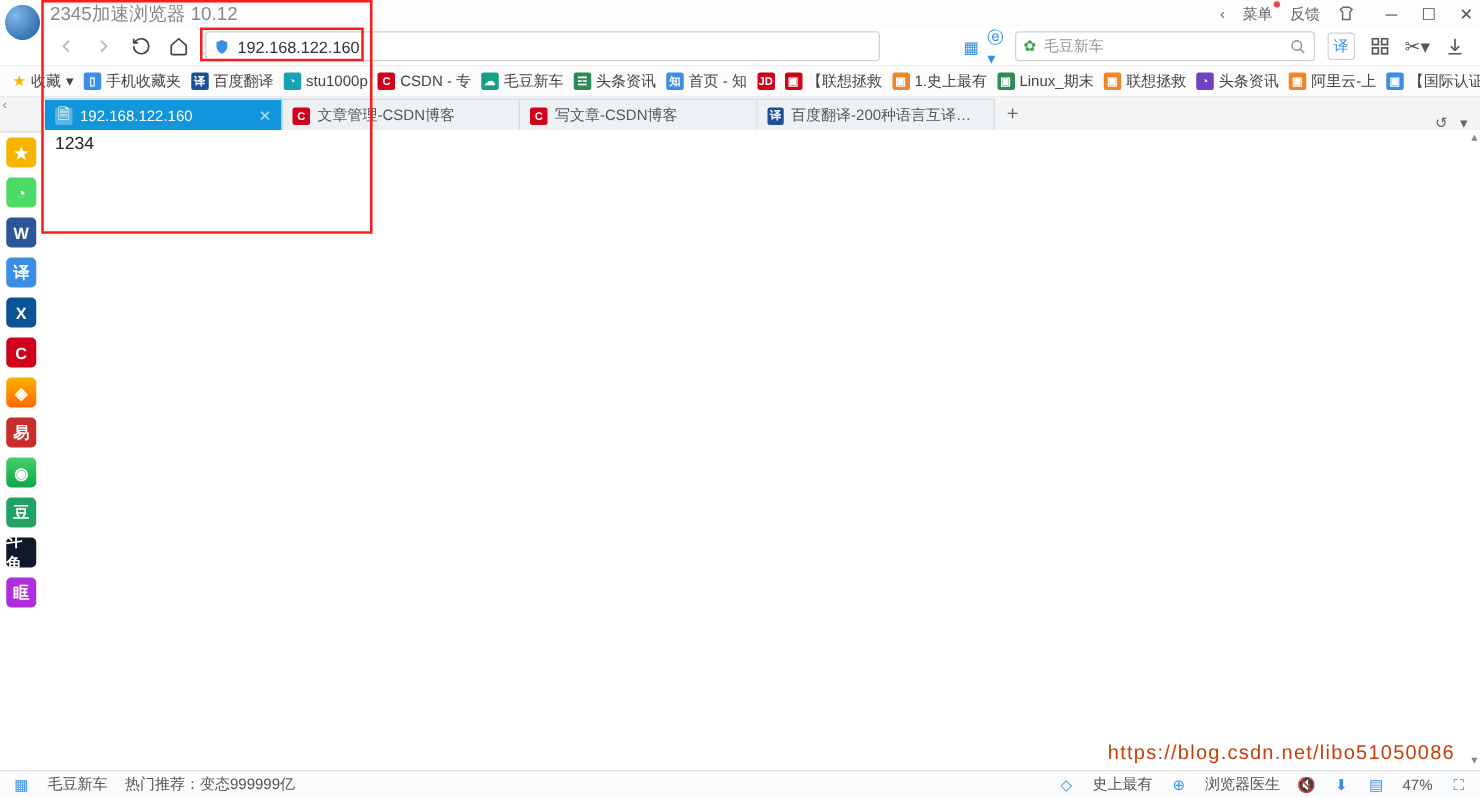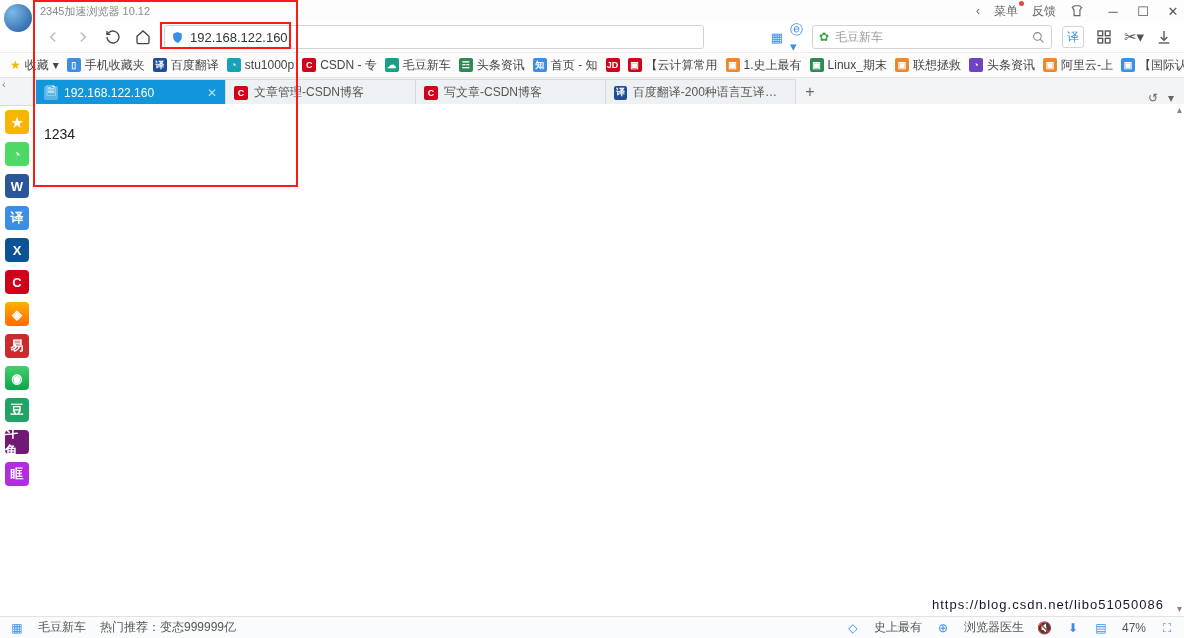--- a/index.html
+++ b/index.html
@@ -1,20 +1,20 @@
 <!DOCTYPE html>
 <html><head>
 <meta charset="utf-8">
 <style>
 * { margin:0; padding:0; box-sizing:border-box; font-family:"Microsoft YaHei",Arial,sans-serif; }
 body { width:1184px; height:638px; background:#fff; overflow:hidden; position:relative; font-size:12px; color:#333; }
 
 
 .titlebar { height:22px; display:flex; align-items:center; padding:0 4px; background:#fdfdfd; }
-.titlebar .app-title { color:#888; font-size:11px; padding-left:36px; }
+.titlebar .app-title { color:#888; font-size:15px; padding-left:36px; }
 .titlebar .spacer { flex:1; }
 .titlebar .tb-right { display:flex; gap:14px; align-items:center; color:#666; }
 .titlebar .menu-lbl { font-size:12px; position:relative; }
 .titlebar .red-dot::after { content:""; position:absolute; top:-2px; right:-6px; width:5px; height:5px; background:#e64545; border-radius:50%; }
 .titlebar .ic { width:14px; height:14px; display:inline-flex; align-items:center; justify-content:center; color:#555; }
 .window-btns { display:flex; gap:16px; margin-left:8px; }
 .window-btns span { width:14px; height:14px; display:flex; align-items:center; justify-content:center; color:#555; font-size:13px;}
 
 
 .navrow { height:30px; display:flex; align-items:center; padding:0 6px; gap:4px; }
@@ -49,33 +49,33 @@
 .tab .close { margin-left:auto; font-size:12px; opacity:.7; }
 .tab .tlabel { white-space:nowrap; overflow:hidden; text-overflow:ellipsis;}
 .newtab { width:28px; height:26px; display:flex; align-items:center; justify-content:center; color:#666; font-size:16px;}
 .tabsrow .rbtns { margin-left:auto; display:flex; gap:10px; padding-right:10px; color:#666;}
 
 
 .rail { width:34px; position:absolute; left:0; top:104px; bottom:22px; display:flex; flex-direction:column; gap:8px; align-items:center; padding-top:6px; background:transparent; z-index:3;}
 .rail .r-ic { width:24px; height:24px; border-radius:4px; display:flex; align-items:center; justify-content:center; font-size:13px; color:#fff; font-weight:bold;}
 .r1{background:#f7b500;} .r2{background:#4cd964;color:#fff;} .r3{background:#2b579a;} .r4{background:#3a8ee6;}
 .r5{background:#0b5394;} .r6{background:#d0021b;} .r7{background:linear-gradient(#ffb100,#ff6a00);} .r8{background:#c92c2c;}
-.r9{background:linear-gradient(#46d06a,#0aa64a);} .r10{background:#21a366;} .r11{background:#701a75;} .r12{background:#b02ddc;}
-
-
-.content { position:absolute; left:34px; right:0; top:104px; bottom:22px; background:#fff; padding:22px 10px; font-size:14px; color:#222; font-family:"Times New Roman",serif;}
+.r9{background:linear-gradient(#46d06a,#0aa64a);} .r10{background:#21a366;} .r11{background:#0f172a;} .r12{background:#b02ddc;}
+
+
+.content { position:absolute; left:34px; right:0; top:104px; bottom:22px; background:#fff; padding:2px 10px; font-size:14px; color:#222; font-family:"Times New Roman",serif;}
 .rail-toggle { position:absolute; left:2px; top:78px; color:#888; font-size:11px; z-index:6;}
 .scroll-up { position:absolute; right:2px; top:104px; font-size:10px; color:#888;}
 .scroll-dn { position:absolute; right:2px; bottom:24px; font-size:10px; color:#888;}
 
 
 .status { position:absolute; left:0; right:0; bottom:0; height:22px; border-top:1px solid #e3e3e3; background:#fafbfc; display:flex; align-items:center; padding:0 10px; gap:14px; font-size:12px; color:#555;}
 .status .sep { flex:1; }
 .status .sic { width:14px; height:14px; display:inline-flex; align-items:center; justify-content:center; color:#3a8ee6;}
-.watermark { position:absolute; right:20px; bottom:26px; color:#0f172a; font-size:13px; letter-spacing:1px;}
+.watermark { position:absolute; right:20px; bottom:26px; color:#c2410c; font-size:16px; letter-spacing:1px;}
 
 
 .redbox { position:absolute; border:2px solid #ff1a1a; z-index:40; pointer-events:none; }
 .box1 { left:33px; top:0; width:265px; height:187px; }
 .box2 { left:160px; top:22px; width:131px; height:27px; }
 
 svg { display:block; }
 </style>
 </head>
 <body>
@@ -195,21 +195,21 @@
     </span>
   <span class="bm">
       <span class="favicon fv-blue">知</span>
       <span>首页 - 知</span>
     </span>
   <span class="bm">
       <span class="favicon fv-red">JD</span>
     </span>
   <span class="bm">
       <span class="favicon fv-red">▣</span>
-      <span>【云计算常用</span>
+      <span>【联想拯救</span>
     </span>
   <span class="bm">
       <span class="favicon fv-orange">▣</span>
       <span>1.史上最有</span>
     </span>
   <span class="bm">
       <span class="favicon fv-green">▣</span>
       <span>Linux_期末</span>
     </span>
   <span class="bm">

